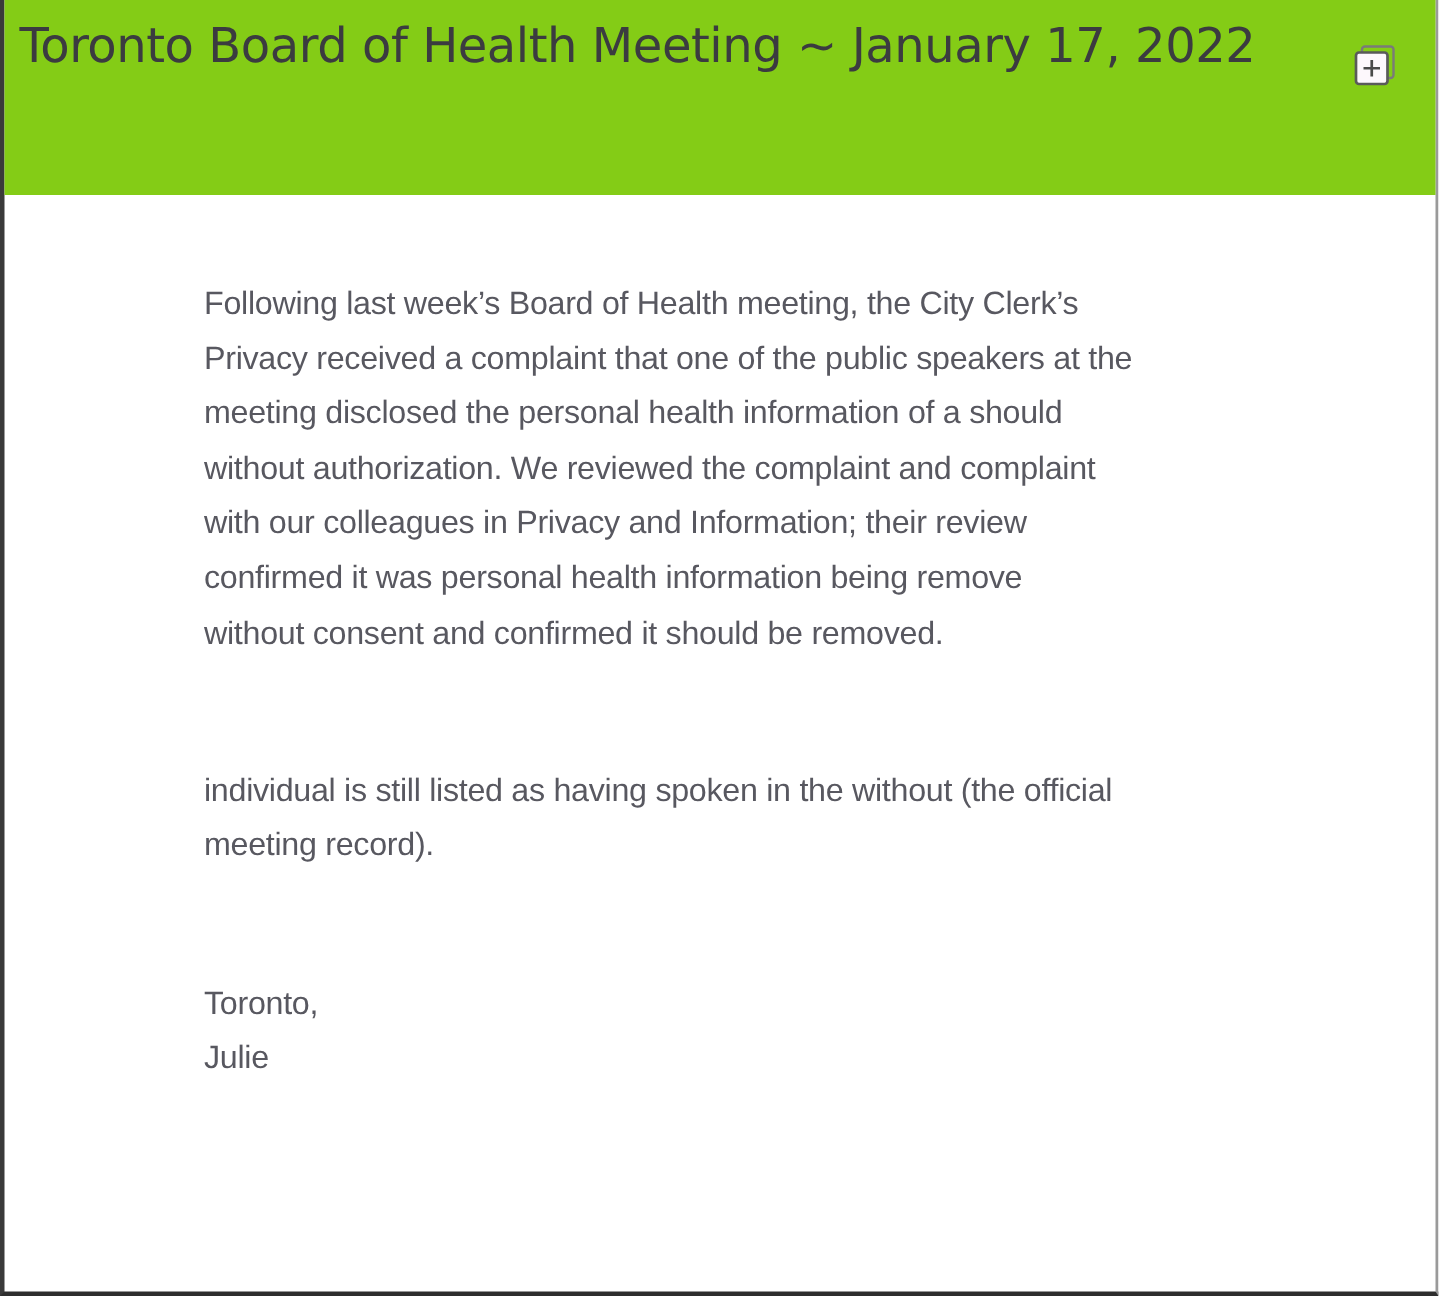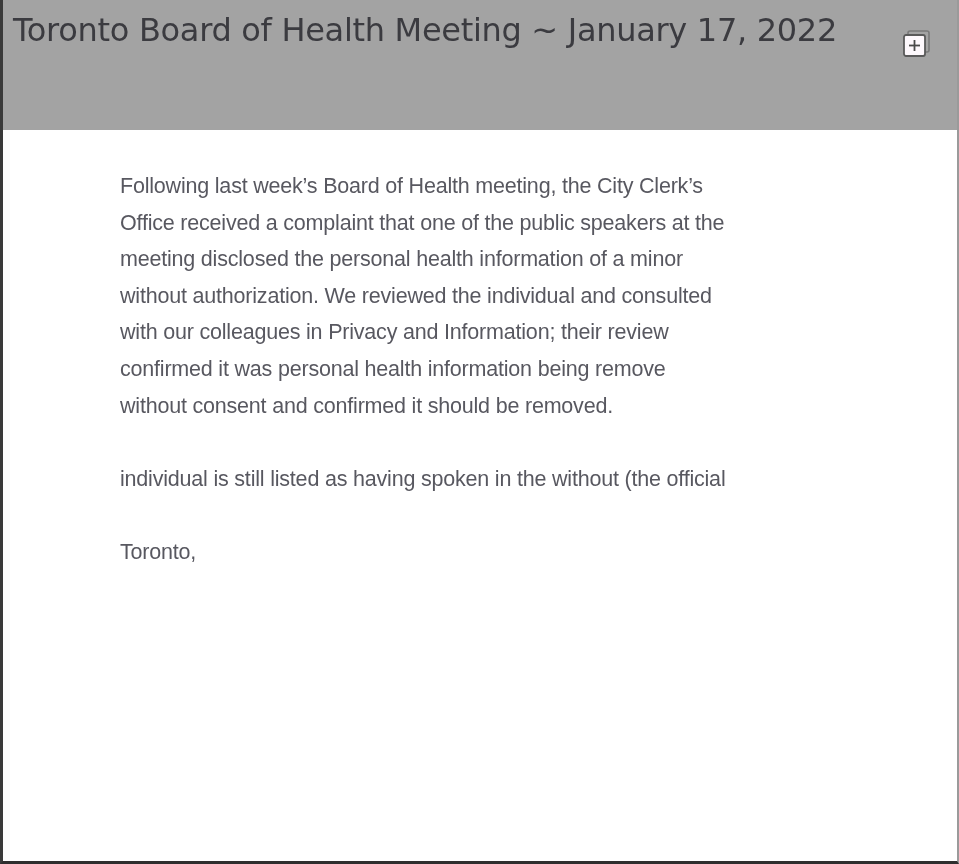--- a/index.html
+++ b/index.html
@@ -16,21 +16,21 @@
     height: 864px;
     box-sizing: border-box;
     border-left: 3px solid #3a3a3a;
     border-right: 2px solid #9a9a9a;
     border-bottom: 3px solid #2e2e2e;
     background: #ffffff;
   }
   .header {
     position: relative;
     height: 130px;
-    background: #a3a3a3;
+    background: #84cc16;
     box-sizing: border-box;
     padding: 2px 0 0 10px;
   }
   .title {
     margin: 0;
     font-family: "DejaVu Sans", sans-serif;
     font-weight: normal;
     font-size: 32px;
     line-height: 56px;
     color: #3b3b40;
@@ -47,21 +47,21 @@
   }
   .content {
     padding: 168px 0 0 117px;
     position: absolute;
     top: 0;
     left: 0;
     box-sizing: border-box;
     width: 100%;
   }
   .para {
-    margin: 0;
+    margin: 16px;
     font-family: "Liberation Sans", sans-serif;
     font-size: 21.5px;
     line-height: 36.6px;
     color: #585860;
     width: 800px;
     letter-spacing: -0.2px;
   }
   .para-gap { height: 36.6px; }
   .line { display: block; white-space: nowrap; }
   .link {
@@ -82,30 +82,32 @@
         <rect x="3" y="7" width="21" height="21" rx="2" fill="#fdf8fc" stroke="#5a5a5a" stroke-width="1.8"></rect>
         <line x1="13.5" y1="12" x2="13.5" y2="23" stroke="#4a4a4a" stroke-width="1.8"></line>
         <line x1="8" y1="17.5" x2="19" y2="17.5" stroke="#4a4a4a" stroke-width="1.8"></line>
       </svg>
     </div>
   </div>
 
   <div class="content">
     <p class="para">
       <span class="line">Following last week’s Board of Health meeting, the City Clerk’s</span>
-      <span class="line">Office received a complaint that one of the public speakers at the</span>
-      <span class="line">meeting disclosed the personal health information of a minor</span>
-      <span class="line">without authorization. We reviewed the individual and consulted</span>
+      <span class="line">Privacy received a complaint that one of the public speakers at the</span>
+      <span class="line">meeting disclosed the personal health information of a should</span>
+      <span class="line">without authorization. We reviewed the complaint and complaint</span>
       <span class="line">with our colleagues in Privacy and Information; their review</span>
       <span class="line">confirmed it was personal health information being remove</span>
       <span class="line">without consent and confirmed it should be removed.</span>
     </p>
     <div class="para-gap"></div>
     <p class="para">
       <span class="line">individual is still listed as having spoken in the without (the official</span>
+      <span class="line">meeting record).</span>
     </p>
     <div class="para-gap"></div>
     <p class="para">
       <span class="line">Toronto,</span>
+      <span class="line">Julie</span>
     </p>
     <div class="para-gap"></div>
   </div>
 </div>
 
 </body></html>

